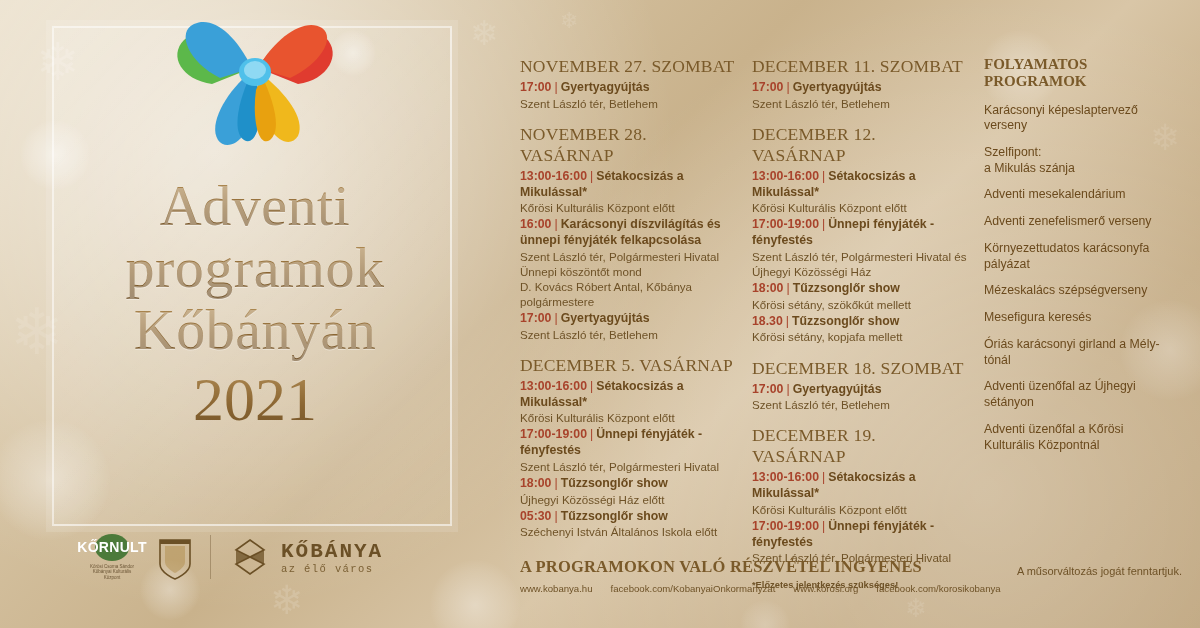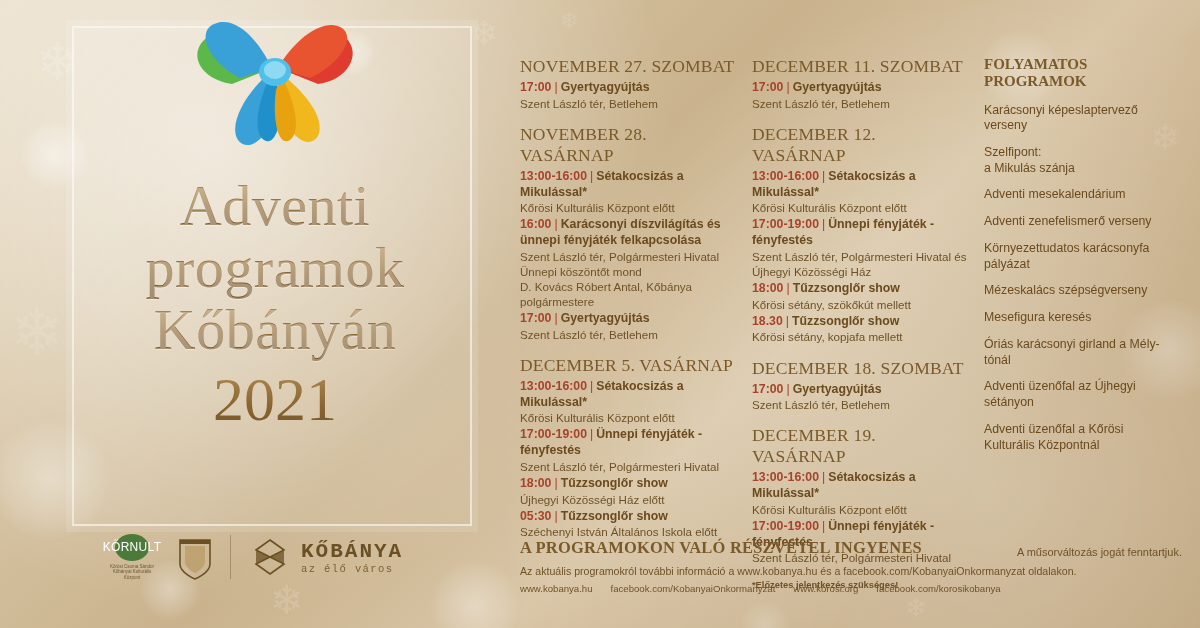--- a/index.html
+++ b/index.html
@@ -16,21 +16,21 @@
       radial-gradient(circle at 82% 78%, rgba(255,255,255,0.30) 0%, rgba(255,255,255,0) 45%),
       linear-gradient(135deg, #e9ddc6 0%, #d8c6a6 22%, #c9b28c 44%, #d9c6a7 62%, #c2a87f 80%, #b99d72 100%);
     overflow: hidden;
   }
   
   .bokeh { position: absolute; border-radius: 50%; background: radial-gradient(circle, rgba(255,255,255,0.85) 0%, rgba(255,255,255,0.25) 55%, rgba(255,255,255,0) 72%); pointer-events: none; }
   .flake { position: absolute; color: rgba(255,255,255,0.45); pointer-events: none; line-height: 1; }
 
   
   .left-panel {
-    position: absolute; left: 0; top: 0; width: 500px; height: 628px; margin-left: 20px;
+    position: absolute; left: 0; top: 0; width: 500px; height: 628px;
   }
   .frame {
     position: absolute; left: 52px; top: 26px; width: 400px; height: 500px;
     border: 2px solid rgba(255,255,255,0.55);
     box-shadow: 0 0 0 6px rgba(255,255,255,0.12);
     background: linear-gradient(135deg, rgba(255,255,255,0.18), rgba(255,255,255,0.02));
   }
   .bow { position: absolute; left: 160px; top: 6px; width: 190px; height: 150px; }
   .title-block {
     position: absolute; left: 60px; top: 175px; width: 390px;
@@ -47,21 +47,21 @@
   }
   .title-year {
     font-size: 62px; line-height: 1.25;
     background: linear-gradient(180deg, #b8945c 0%, #8c6733 55%, #6e4f26 100%);
     -webkit-background-clip: text; background-clip: text; color: transparent;
   }
 
   
   .logos { position: absolute; left: 84px; bottom: 48px; display: flex; align-items: center; gap: 18px; }
   .logo-kornult { width: 56px; height: 46px; display:flex; flex-direction:column; align-items:center; justify-content:center; }
-  .logo-circle { width: 34px; height: 34px; border-radius: 50%; background: #4c7a3a; color: #fff; font-size: 12px; display:flex; align-items:center; justify-content:center; font-weight:normal; letter-spacing:0.3px;}
+  .logo-circle { width: 34px; height: 34px; border-radius: 50%; background: #4c7a3a; color: #fff; font-size: 14px; display:flex; align-items:center; justify-content:center; font-weight:bold; letter-spacing:0.3px;}
   .logo-sub { font-size: 4.5px; color: #6b5535; margin-top: 3px; text-align:center; line-height:1.2; }
   .logo-crest { width: 34px; height: 46px; }
   .divider-v { width: 1px; height: 44px; background: rgba(120,95,60,0.45); }
   .kobanya-logo { display: flex; align-items: center; gap: 10px; }
   .kobanya-mark { width: 42px; height: 42px; }
   .kobanya-text { font-family: Liberation Mono, monospace; color: #6b5026; }
   .kobanya-name { font-size: 21px; letter-spacing: 2px; font-weight: bold; color:#6b5026;}
   .kobanya-tag { font-size: 10.5px; letter-spacing: 1.4px; color: #7a5f33; }
 
   
@@ -313,21 +313,20 @@
       <div class="cont-item" style="white-space:pre-line">Adventi üzenőfal az Újhegyi sétányon</div>
       <div class="cont-item" style="white-space:pre-line">Adventi üzenőfal a Kőrösi Kulturális Központnál</div>
     </div>
   </div>
 
   <div class="footer">
     <div class="footer-row1">
       <div class="footer-title">A PROGRAMOKON VALÓ RÉSZVÉTEL INGYENES</div>
       <div class="footer-right">A műsorváltozás jogát fenntartjuk.</div>
     </div>
-    <div class="footer-info">Az aktuális programokról további információ a www.kobanya.hu és a facebook.com/KobanyaiOnkormanyzat oldalakon.</div>
     <div class="footer-links">
       <span>www.kobanya.hu</span>
       <span>facebook.com/KobanyaiOnkormanyzat</span>
       <span>www.korosi.org</span>
       <span>facebook.com/korosikobanya</span>
     </div>
   </div>
 </div>
 
 </body></html>

